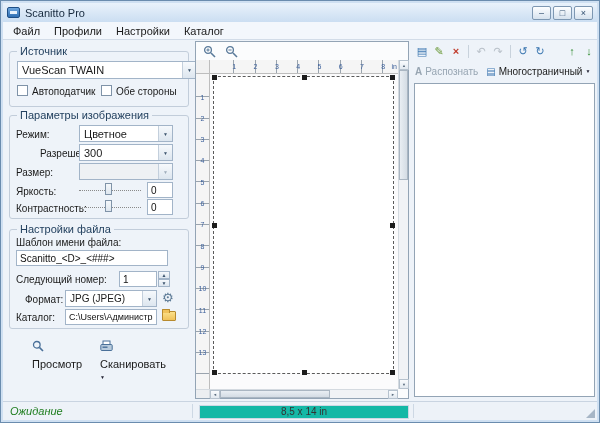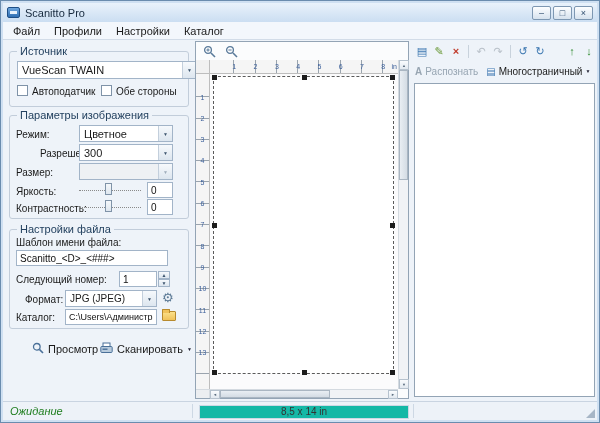--- a/index.html
+++ b/index.html
@@ -41,21 +41,21 @@
   .slider::before{content:"";position:absolute;left:0;right:0;top:8px;border-top:1px dotted #8a8a8a;}
   .thumb{position:absolute;left:26px;top:1px;width:7px;height:12px;background:linear-gradient(#f4f7fa,#dfe7ef);border:1px solid #7f93a8;}
 
   .spin{position:absolute;width:12px;height:16px;display:flex;flex-direction:column;}
   .spin span{flex:1;background:linear-gradient(#f6f9fc,#dde6ef);border:1px solid #a2b4c8;font-size:5px;line-height:6px;text-align:center;color:#3d556e;}
 
   .gear{position:absolute;font-size:13px;color:#5c7a96;line-height:13px;}
   .folder{position:absolute;width:14px;height:10px;background:linear-gradient(#fbe08a,#f0c25a);border:1px solid #b78a2e;border-radius:1px;}
   .folder::before{content:"";position:absolute;left:-1px;top:-3px;width:6px;height:3px;background:#f0c25a;border:1px solid #b78a2e;border-bottom:none;border-radius:1px 1px 0 0;}
 
-  .flatbtn{position:absolute;height:18px;display:flex;align-items:center;gap:4px;padding:0 3px;cursor:default;}
+  .flatbtn{position:absolute;height:18px;display:flex;gap:4px;padding:0 3px;cursor:default;flex-direction:column;}
   .caret{font-size:5px;color:#223;}
 
   
   .center{position:absolute;left:194px;top:40px;width:214px;height:358px;border:1px solid #93a4b5;background:#fbfcfd;}
   .pv-toolbar{position:absolute;left:0;top:0;right:0;height:18px;display:flex;align-items:center;gap:7px;padding-left:6px;}
   .pv-tool{width:15px;height:15px;display:flex;align-items:center;justify-content:center;}
   .ruler-corner{position:absolute;left:0;top:18px;width:14px;height:14px;background:#f1f1f1;border-right:1px solid #bdbdbd;border-bottom:1px solid #bdbdbd;}
   .h-ruler{position:absolute;left:14px;top:18px;width:188px;height:14px;background:#f5f5f5;border-bottom:1px solid #bdbdbd;
     background-image:repeating-linear-gradient(90deg,transparent 0 20.3px,#9aa4ae 20.3px 21.3px);background-position:3px 0;}
   .h-nums{display:flex;padding-left:13.6px;}

